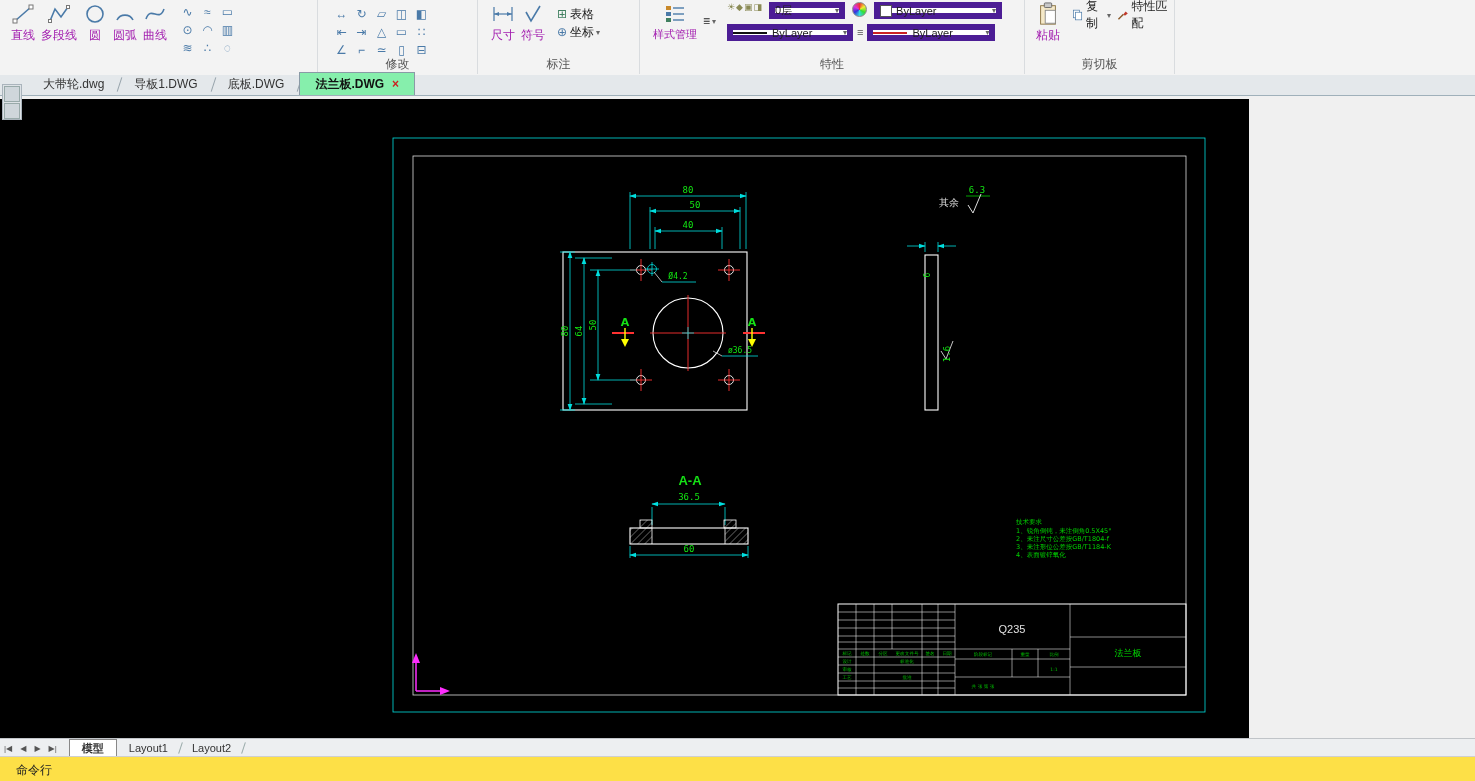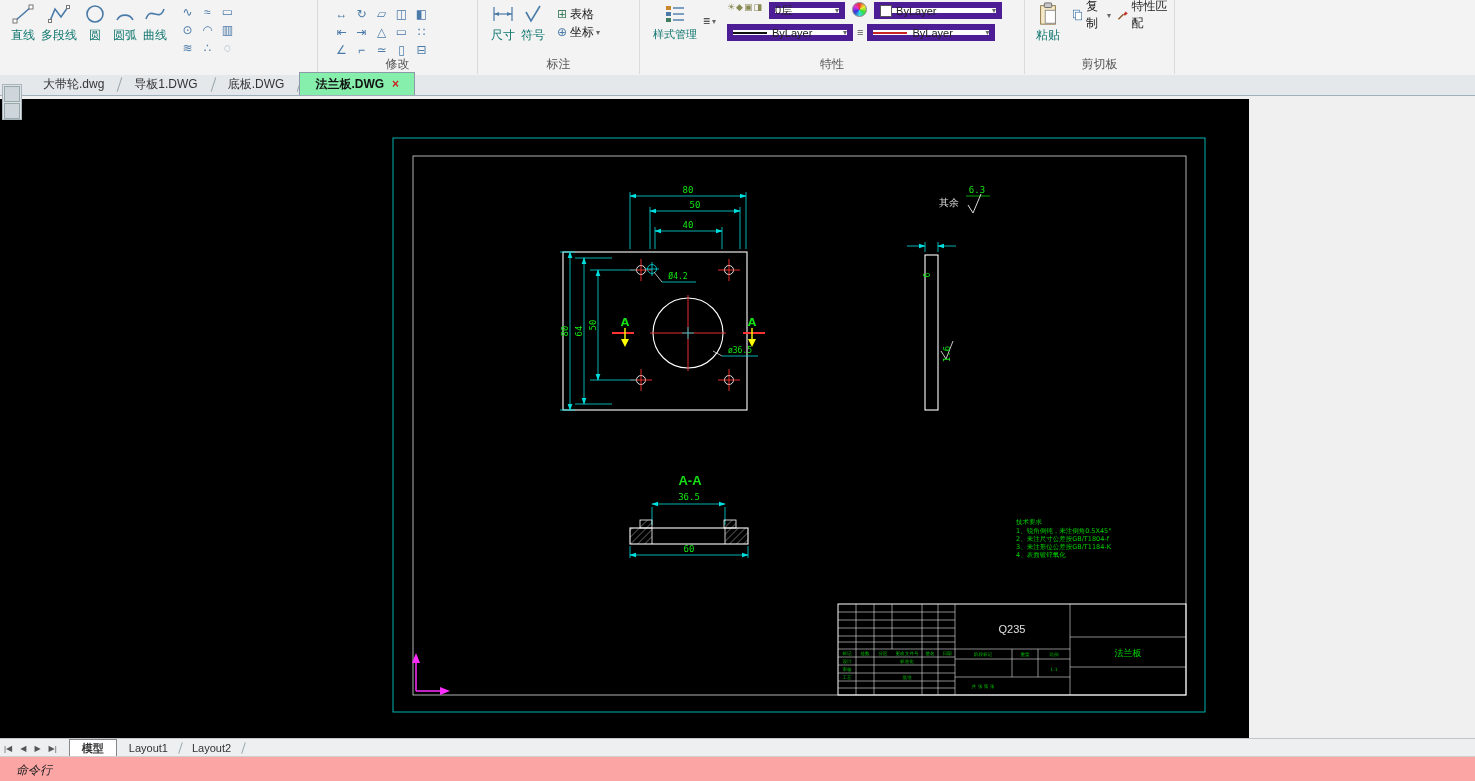--- a/index.html
+++ b/index.html
@@ -6,21 +6,21 @@
   .app{position:relative;width:1475px;height:781px;overflow:hidden;
        font-family:"Liberation Sans","DejaVu Sans",sans-serif;background:#f0f0f0;}
 
   
   .ribbon{position:absolute;top:0;left:0;width:100%;height:75px;background:#f3f3f3;
           border-bottom:1px solid #c4c8cc;}
   .panel{position:absolute;top:0;height:74px;border-right:1px solid #d9dcdf;box-sizing:border-box;}
   .panel-label{position:absolute;bottom:1px;left:0;width:100%;text-align:center;
                font-size:12px;color:#555;}
   .bigbtn{display:inline-flex;flex-direction:column;align-items:center;justify-content:flex-start;
-          padding:2px 3px 0 3px;font-size:12px;color:#0f766e;cursor:default;}
+          padding:2px 3px 0 3px;font-size:12px;color:#a21caf;cursor:default;}
   .bigbtn .blabel{margin-top:1px;white-space:nowrap;}
   .bico{width:24px;height:24px;}
   .row{display:flex;align-items:flex-start;}
   .minigrid{display:grid;gap:1px;padding-top:3px;}
   .mini{width:19px;height:17px;display:flex;align-items:center;justify-content:center;
         font-size:12px;color:#4a7aa8;border-radius:2px;}
   .caret{font-size:8px;color:#666;margin-left:2px;}
   .smallitem{display:flex;align-items:center;font-size:12px;color:#222;height:18px;padding:0 3px;}
   .smallitem .gl{color:#3f7f5f;font-size:12px;margin-right:3px;}
   .dd{display:flex;align-items:center;background:#fff;border:6px solid #4c1d95;height:17px;
@@ -69,23 +69,23 @@
 
   
   .layoutbar{position:absolute;top:738px;left:0;width:100%;height:18px;background:#edeff1;
              border-top:1px solid #c0c4c8;display:flex;align-items:center;font-size:11px;color:#333;}
   .navbtn{font-size:8px;color:#555;padding:0 4px;}
   .ltab{position:relative;height:16px;line-height:16px;padding:0 12px;font-size:11px;color:#333;}
   .ltab::after{content:"";position:absolute;right:-1px;top:2px;height:12px;width:1px;
                background:#9aa;transform:rotate(18deg);}
   .ltab.active{background:#fff;border:1px solid #888;font-weight:bold;}
   .ltab.active::after{display:none;}
-  .cmdline{position:absolute;top:756px;left:0;width:100%;height:25px;background:#fca5a5;
+  .cmdline{position:absolute;top:756px;left:0;width:100%;height:25px;background:#fde047;
            border-top:1px solid #cfcfcf;font-size:12px;color:#222;box-sizing:border-box;
-           padding:5px 0 0 16px;font-style:italic;}
+           padding:5px 0 0 16px;}
 </style>
 </head>
 <body>
 
 <div class="app">
 
   <div class="ribbon">
 
     <div class="panel" style="left:0;width:318px;">
       <div class="row" style="padding-left:8px;">

